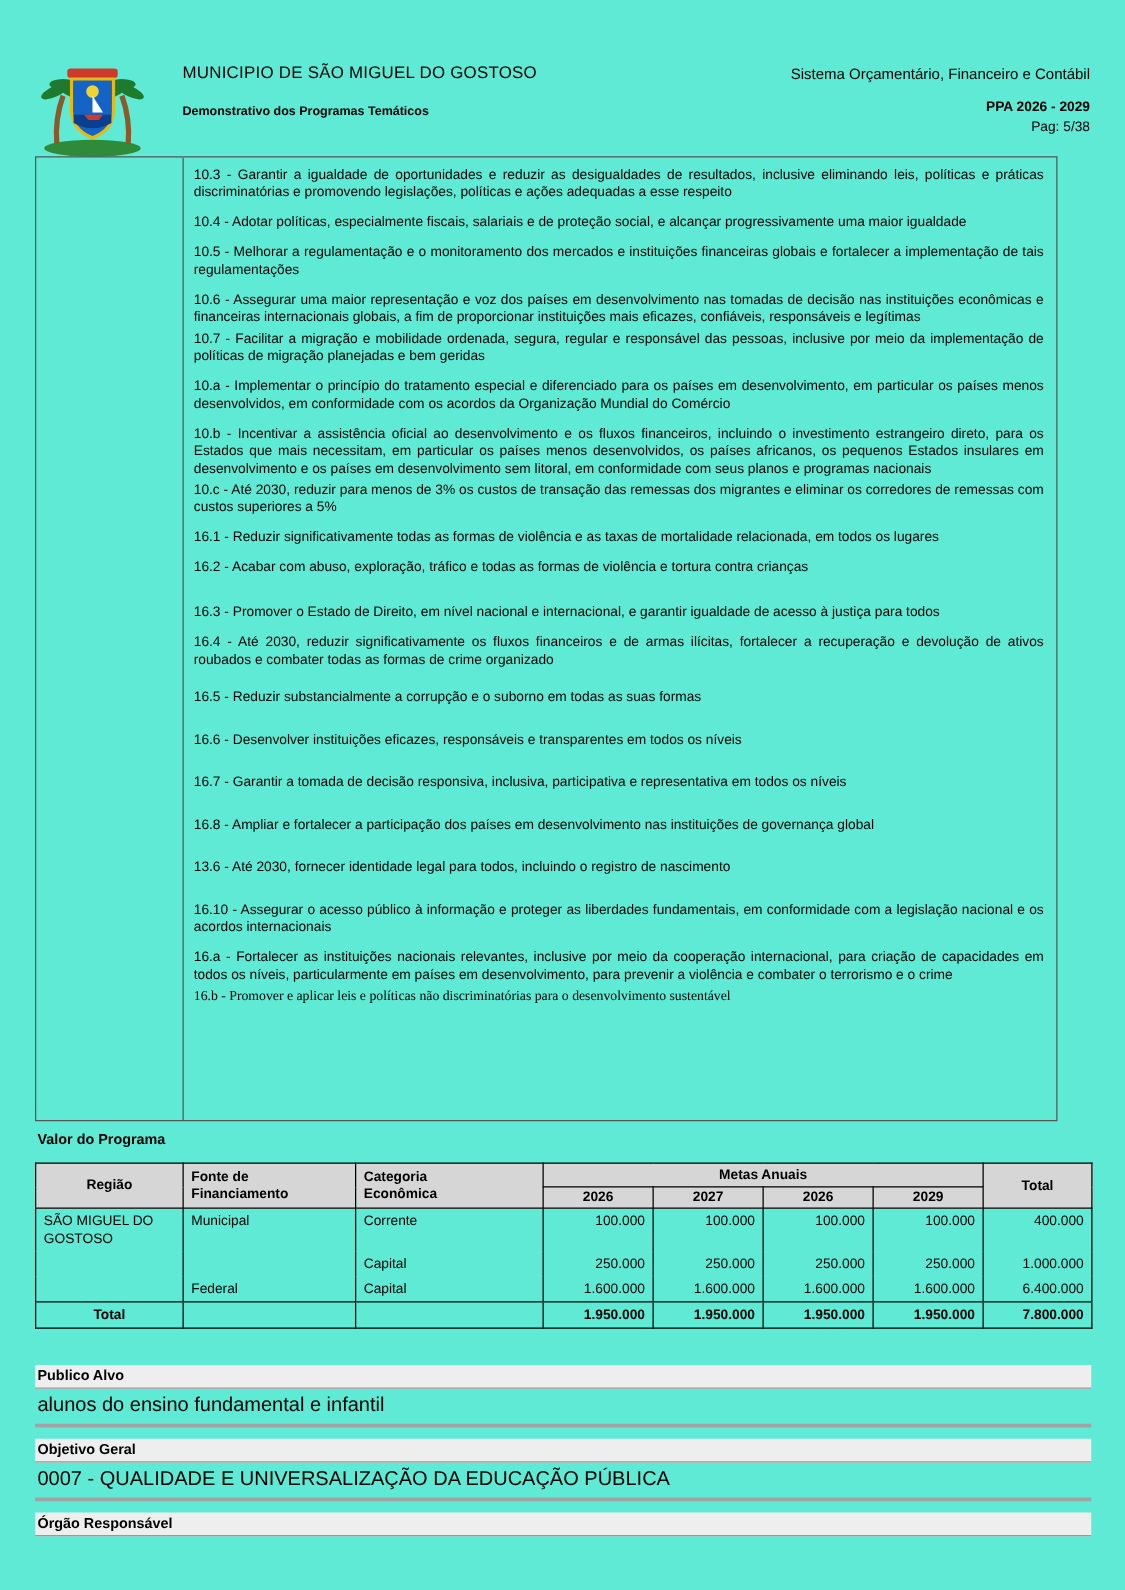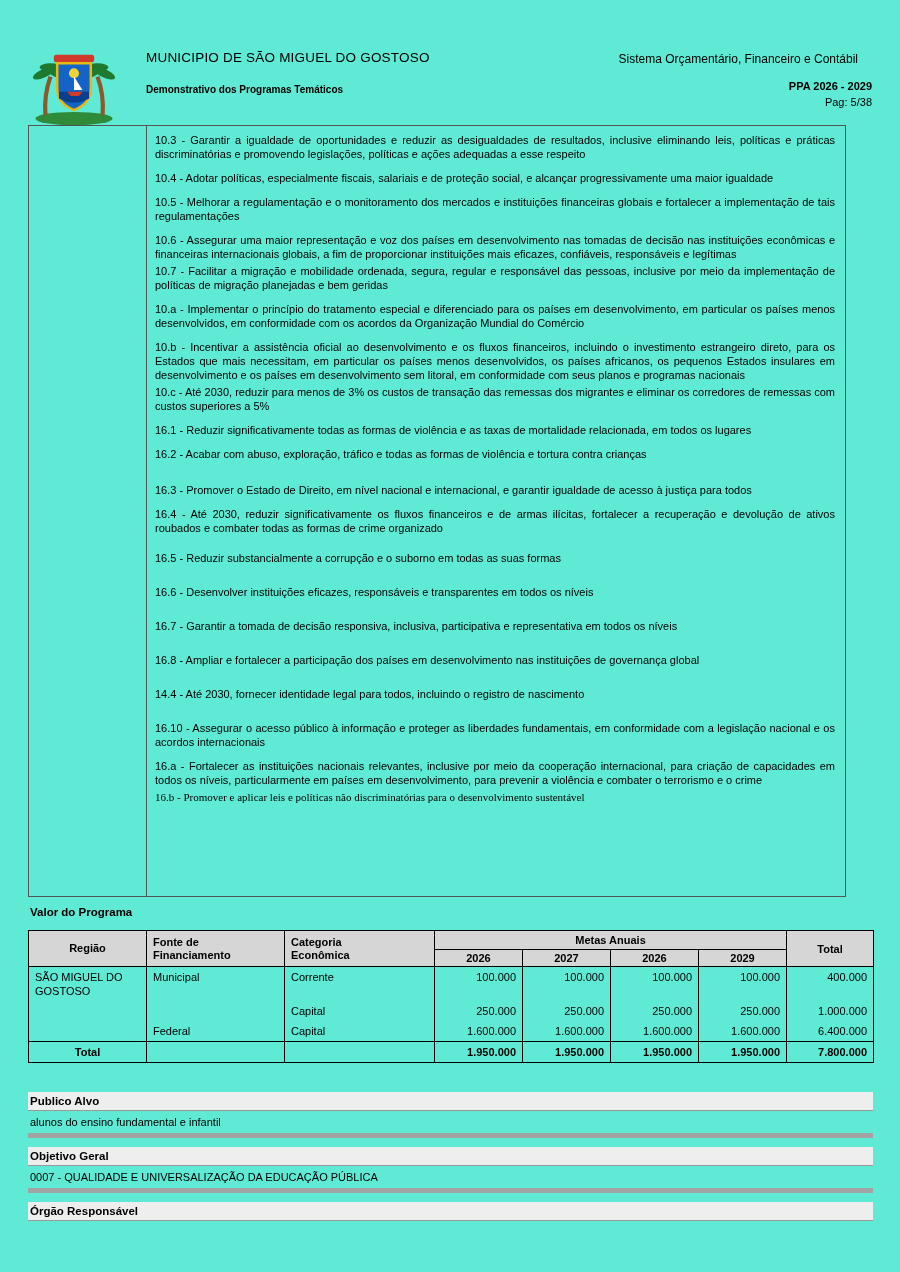--- a/index.html
+++ b/index.html
@@ -3,21 +3,21 @@
 <meta charset="utf-8">
 <style>
   html,body{margin:0;padding:0;background:#fff;}
   body{width:900px;height:1272px;position:relative;font-family:"Liberation Sans",sans-serif;color:#000;}
   .page{position:relative;width:900px;height:1272px;background:#5eead4;overflow:hidden;}
 
   
   .hdr{position:absolute;left:28px;right:28px;top:0;height:125px;}
   .logo{position:absolute;left:4px;top:44px;width:84px;height:82px;}
   .muni{position:absolute;left:118px;top:50px;font-size:13.5px;letter-spacing:.2px;}
-  .sys{position:absolute;right:14px;top:52px;font-size:12px;}
+  .sys{position:absolute;right:0;top:52px;font-size:12px;}
   .rep-title{position:absolute;left:118px;top:84px;font-size:10px;font-weight:bold;}
   .ppa{position:absolute;right:0;top:80px;font-size:11px;font-weight:bold;text-align:right;}
   .pag{position:absolute;right:0;top:96px;font-size:11px;}
 
   
   .goals-box{position:absolute;left:28px;top:125px;width:818px;height:772px;border:1px solid #555;box-sizing:border-box;display:flex;overflow:hidden;}
   .goals-left{width:118px;border-right:1px solid #555;box-sizing:border-box;flex:none;}
   .goals-right{flex:1;padding:7px 10px 6px 8px;overflow:hidden;}
   .goal{margin:0 0 10px 0;font-size:11px;line-height:14px;text-align:justify;}
   .goal:nth-of-type(4){margin-bottom:3px;}
@@ -40,21 +40,21 @@
   td.num{text-align:right;}
   td.txt{text-align:left;}
   tr.total-row td{border-top:1px solid #000;border-bottom:1px solid #000;font-weight:bold;padding:3px 6px;}
   tr.total-row td.lbl{text-align:center;}
   tr.yr th{padding:2px 4px;}
 
   
   .bottom{position:absolute;left:28px;top:1092px;width:845px;}
   .sect{margin-bottom:9px;}
   .sect-title{font-weight:bold;font-size:11.5px;background:#eeeeee;border-bottom:1px solid #999;padding:3px 2px 3px 2px;}
-  .sect-body{font-size:11px;padding:5px 2px 5px 2px;border-bottom:5px solid #a3a3a3;}
+  .sect-body{font-size:16px;padding:5px 2px 5px 2px;border-bottom:3px solid #a3a3a3;}
   .sect-body.bold{font-weight:bold;}
 </style>
 </head>
 <body>
 
 <div class="page">
 
   <div class="hdr">
     <svg class="logo" viewBox="0 0 100 96" xmlns="http://www.w3.org/2000/svg">
       <ellipse cx="50" cy="88" rx="46" ry="8" fill="#2e8b3a"></ellipse>
@@ -96,21 +96,21 @@
       <p class="goal">10.b - Incentivar a assistência oficial ao desenvolvimento e os fluxos financeiros, incluindo o investimento estrangeiro direto, para os Estados que mais necessitam, em particular os países menos desenvolvidos, os países africanos, os pequenos Estados insulares em desenvolvimento e os países em desenvolvimento sem litoral, em conformidade com seus planos e programas nacionais</p>
       <p class="goal">10.c - Até 2030, reduzir para menos de 3% os custos de transação das remessas dos migrantes e eliminar os corredores de remessas com custos superiores a 5%</p>
       <p class="goal">16.1 - Reduzir significativamente todas as formas de violência e as taxas de mortalidade relacionada, em todos os lugares</p>
       <p class="goal">16.2 - Acabar com abuso, exploração, tráfico e todas as formas de violência e tortura contra crianças</p>
       <p class="goal">16.3 - Promover o Estado de Direito, em nível nacional e internacional, e garantir igualdade de acesso à justiça para todos</p>
       <p class="goal">16.4 - Até 2030, reduzir significativamente os fluxos financeiros e de armas ilícitas, fortalecer a recuperação e devolução de ativos roubados e combater todas as formas de crime organizado</p>
       <p class="goal">16.5 - Reduzir substancialmente a corrupção e o suborno em todas as suas formas</p>
       <p class="goal">16.6 - Desenvolver instituições eficazes, responsáveis e transparentes em todos os níveis</p>
       <p class="goal">16.7 - Garantir a tomada de decisão responsiva, inclusiva, participativa e representativa em todos os níveis</p>
       <p class="goal">16.8 - Ampliar e fortalecer a participação dos países em desenvolvimento nas instituições de governança global</p>
-      <p class="goal">14.4 - Até 2030, fornecer identidade legal para todos, incluindo o registro de nascimento</p>
+      <p class="goal">13.6 - Até 2030, fornecer identidade legal para todos, incluindo o registro de nascimento</p>
       <p class="goal">16.10 - Assegurar o acesso público à informação e proteger as liberdades fundamentais, em conformidade com a legislação nacional e os acordos internacionais</p>
       <p class="goal">16.a - Fortalecer as instituições nacionais relevantes, inclusive por meio da cooperação internacional, para criação de capacidades em todos os níveis, particularmente em países em desenvolvimento, para prevenir a violência e combater o terrorismo e o crime</p>
       <p class="goal">16.b - Promover e aplicar leis e políticas não discriminatórias para o desenvolvimento sustentável</p>
     </div>
   </div>
 
   <div class="valor-title">Valor do Programa</div>
 
   <table class="valor">
     <colgroup>

